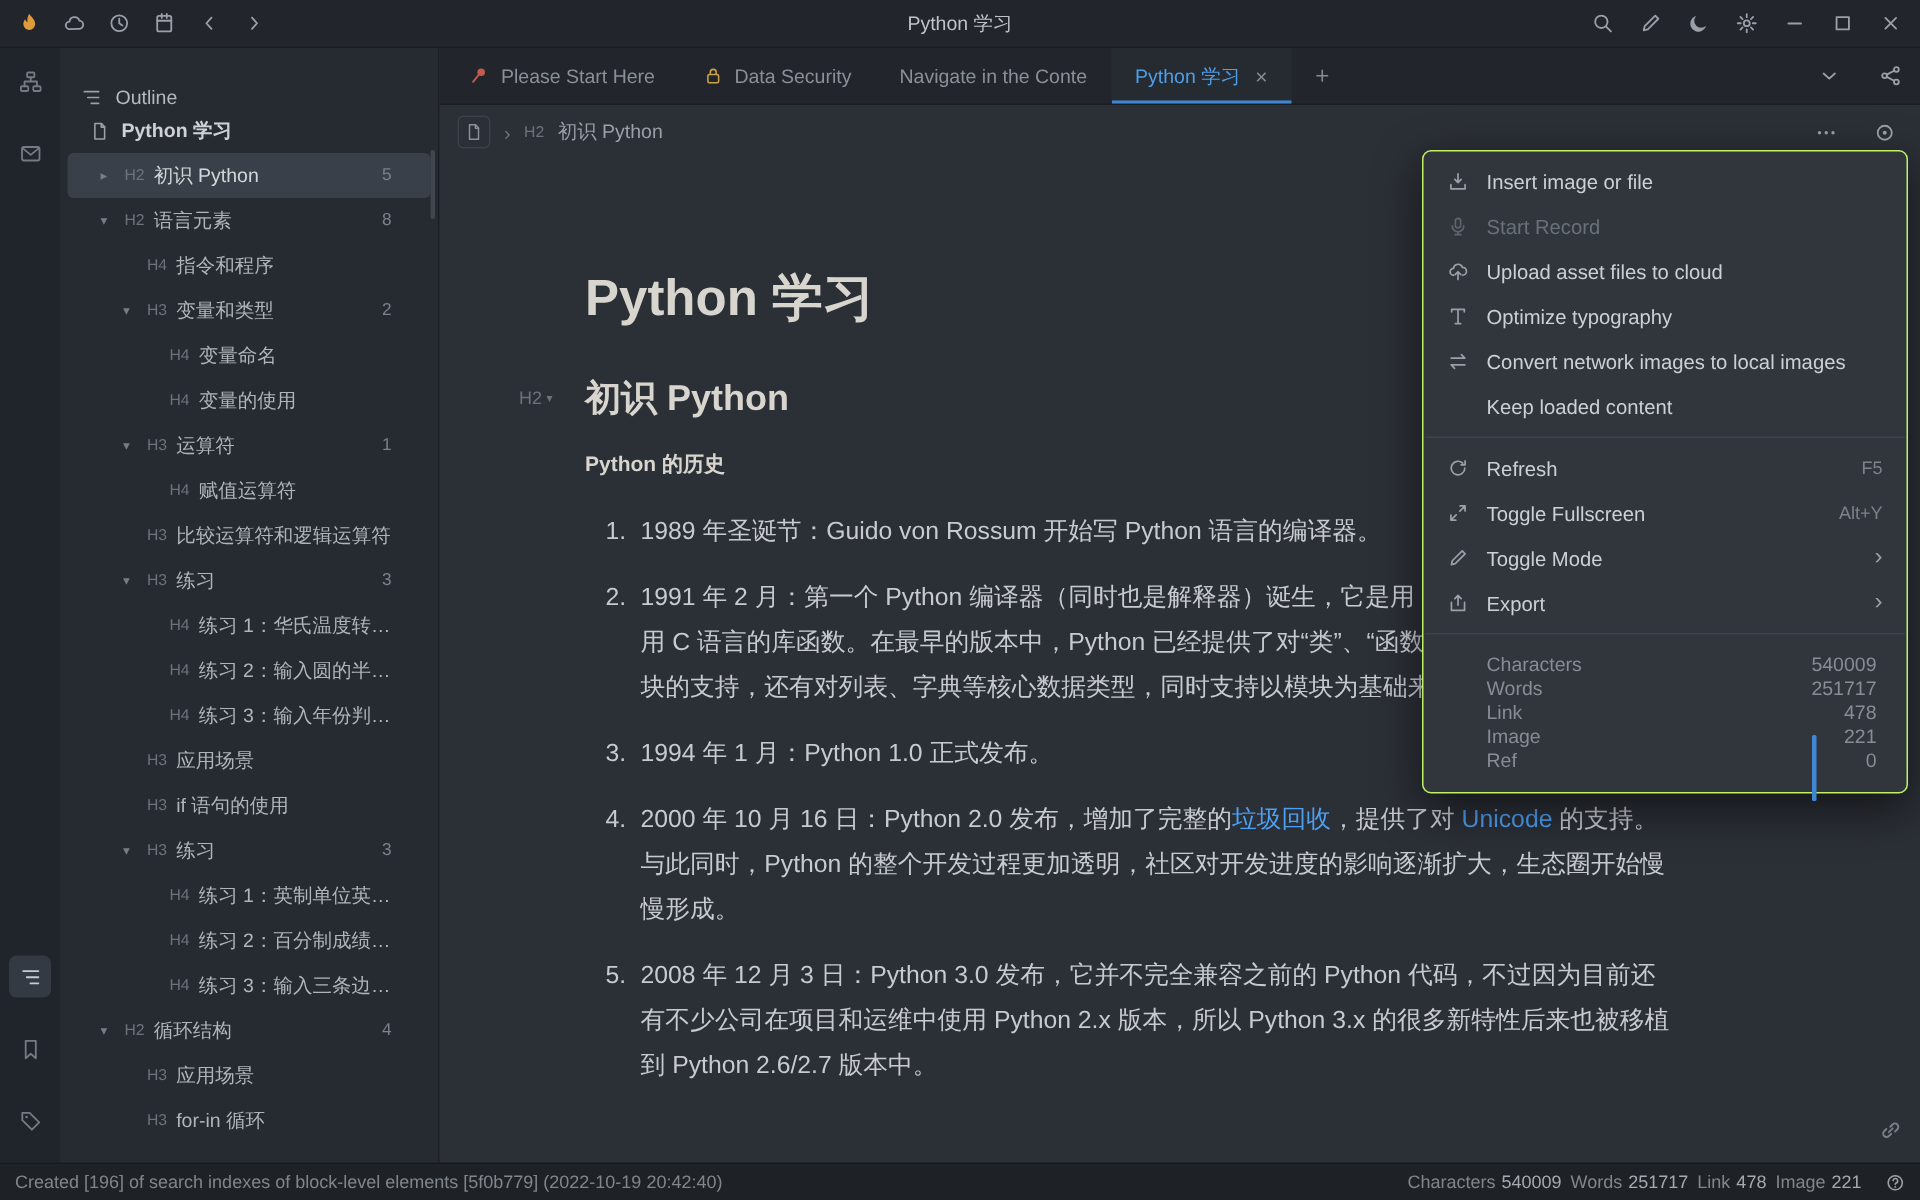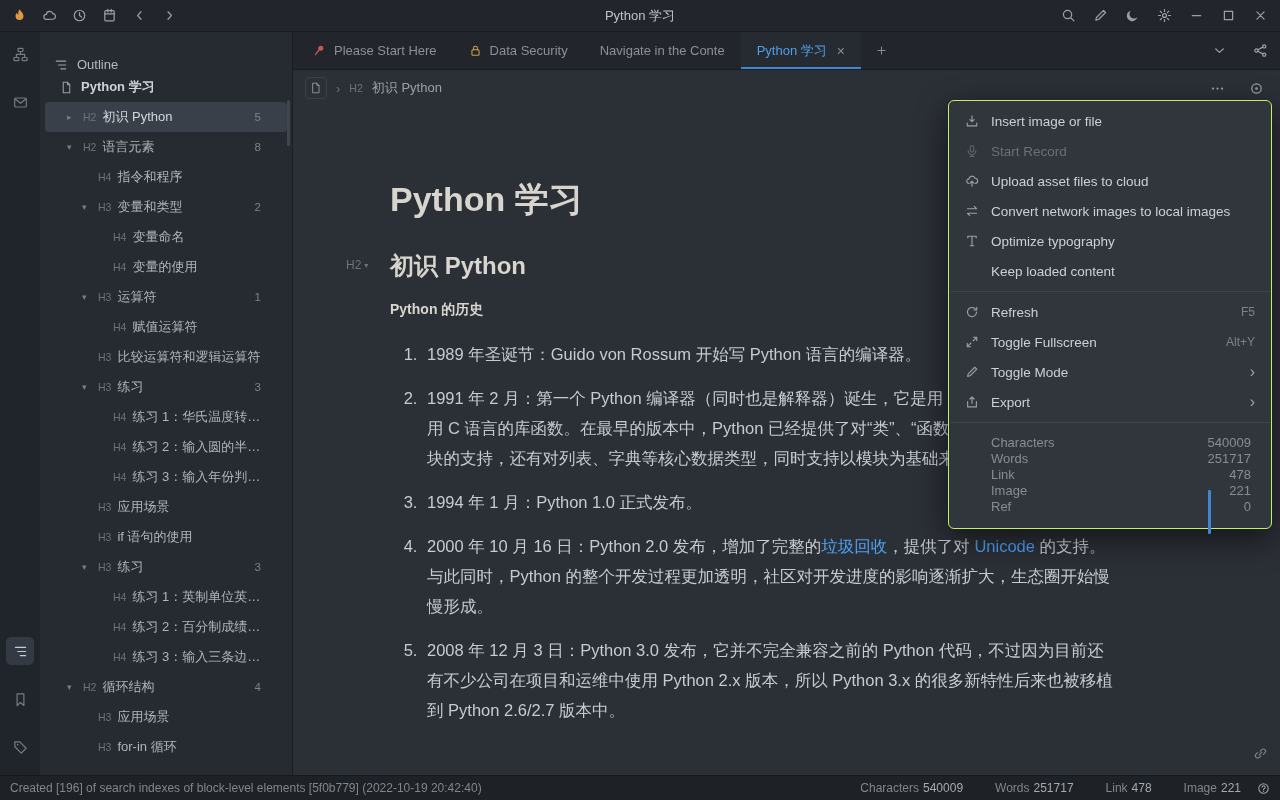--- a/index.html
+++ b/index.html
@@ -87,21 +87,21 @@
   .m-stats { padding:7px 20px 8px 42px; }
   .m-stat { display:flex; justify-content:space-between; font-size:13px; line-height:16px; color:#878d94; }
 
   .scroll-indicator { position:absolute; left:915px; top:458px; width:3px; height:44px; background:#3f87d4; border-radius:1px; z-index:30; }
   .corner-link { position:absolute; right:12px; bottom:14px; color:#7b8188; z-index:5; }
 
   
   .statusbar { height:25px; background:#1e2227; border-top:1px solid #15181d; display:flex; align-items:center; padding:0 10px; font-size:12px; color:#80868d; }
   .sb-left { white-space:nowrap; }
   .sb-right { margin-left:auto; display:flex; align-items:center; gap:16px; }
-  #sb-stats { display:flex; gap:32px; }
+  #sb-stats { display:flex; gap:6px; }
   .sb-item .sb-val { color:#a4aab1; margin-left:4px; }
   .sb-help svg { width:13px; height:13px; }
 </style>
 </head>
 <body>
 
 <header class="titlebar">
   <div class="tb-left">
     <span class="icon">
         <svg viewBox="0 0 16 16">
@@ -477,32 +477,32 @@
             <svg viewBox="0 0 16 16" fill="none" stroke="currentColor" stroke-width="1.3" stroke-linecap="round" stroke-linejoin="round">
               <path d="M4.6 10.8a2.6 2.6 0 0 1 0-5.2 3.5 3.5 0 0 1 6.8-.7 2.5 2.5 0 0 1 .2 5.9"></path>
               <path d="M8 8.4V14M5.8 10.4 8 8.2l2.2 2.2"></path>
             </svg>
           </span>
           <span>Upload asset files to cloud</span>
         </div>
         <div class="m-item">
           <span class="m-icon">
             <svg viewBox="0 0 16 16" fill="none" stroke="currentColor" stroke-width="1.3" stroke-linecap="round" stroke-linejoin="round">
+              <path d="M3.2 4.4V2.6h9.6v1.8M8 2.6v10.8M6 13.4h4"></path>
+            </svg>
+          </span>
+          <span>Optimize typography</span>
+        </div>
+        <div class="m-item">
+          <span class="m-icon">
+            <svg viewBox="0 0 16 16" fill="none" stroke="currentColor" stroke-width="1.3" stroke-linecap="round" stroke-linejoin="round">
               <path d="M2.8 5.4h10.4L10.6 2.8M13.2 10.6H2.8l2.6 2.6"></path>
             </svg>
           </span>
           <span>Convert network images to local images</span>
-        </div>
-        <div class="m-item">
-          <span class="m-icon">
-            <svg viewBox="0 0 16 16" fill="none" stroke="currentColor" stroke-width="1.3" stroke-linecap="round" stroke-linejoin="round">
-              <path d="M3.2 4.4V2.6h9.6v1.8M8 2.6v10.8M6 13.4h4"></path>
-            </svg>
-          </span>
-          <span>Optimize typography</span>
         </div>
         <div class="m-item">
           <span class="m-icon"></span>
           <span>Keep loaded content</span>
         </div>
         <div class="m-sep"></div>
         <div class="m-item">
           <span class="m-icon">
             <svg viewBox="0 0 16 16" fill="none" stroke="currentColor" stroke-width="1.3" stroke-linecap="round" stroke-linejoin="round">
               <path d="M13.2 8a5.2 5.2 0 1 1-1.6-3.7"></path>

